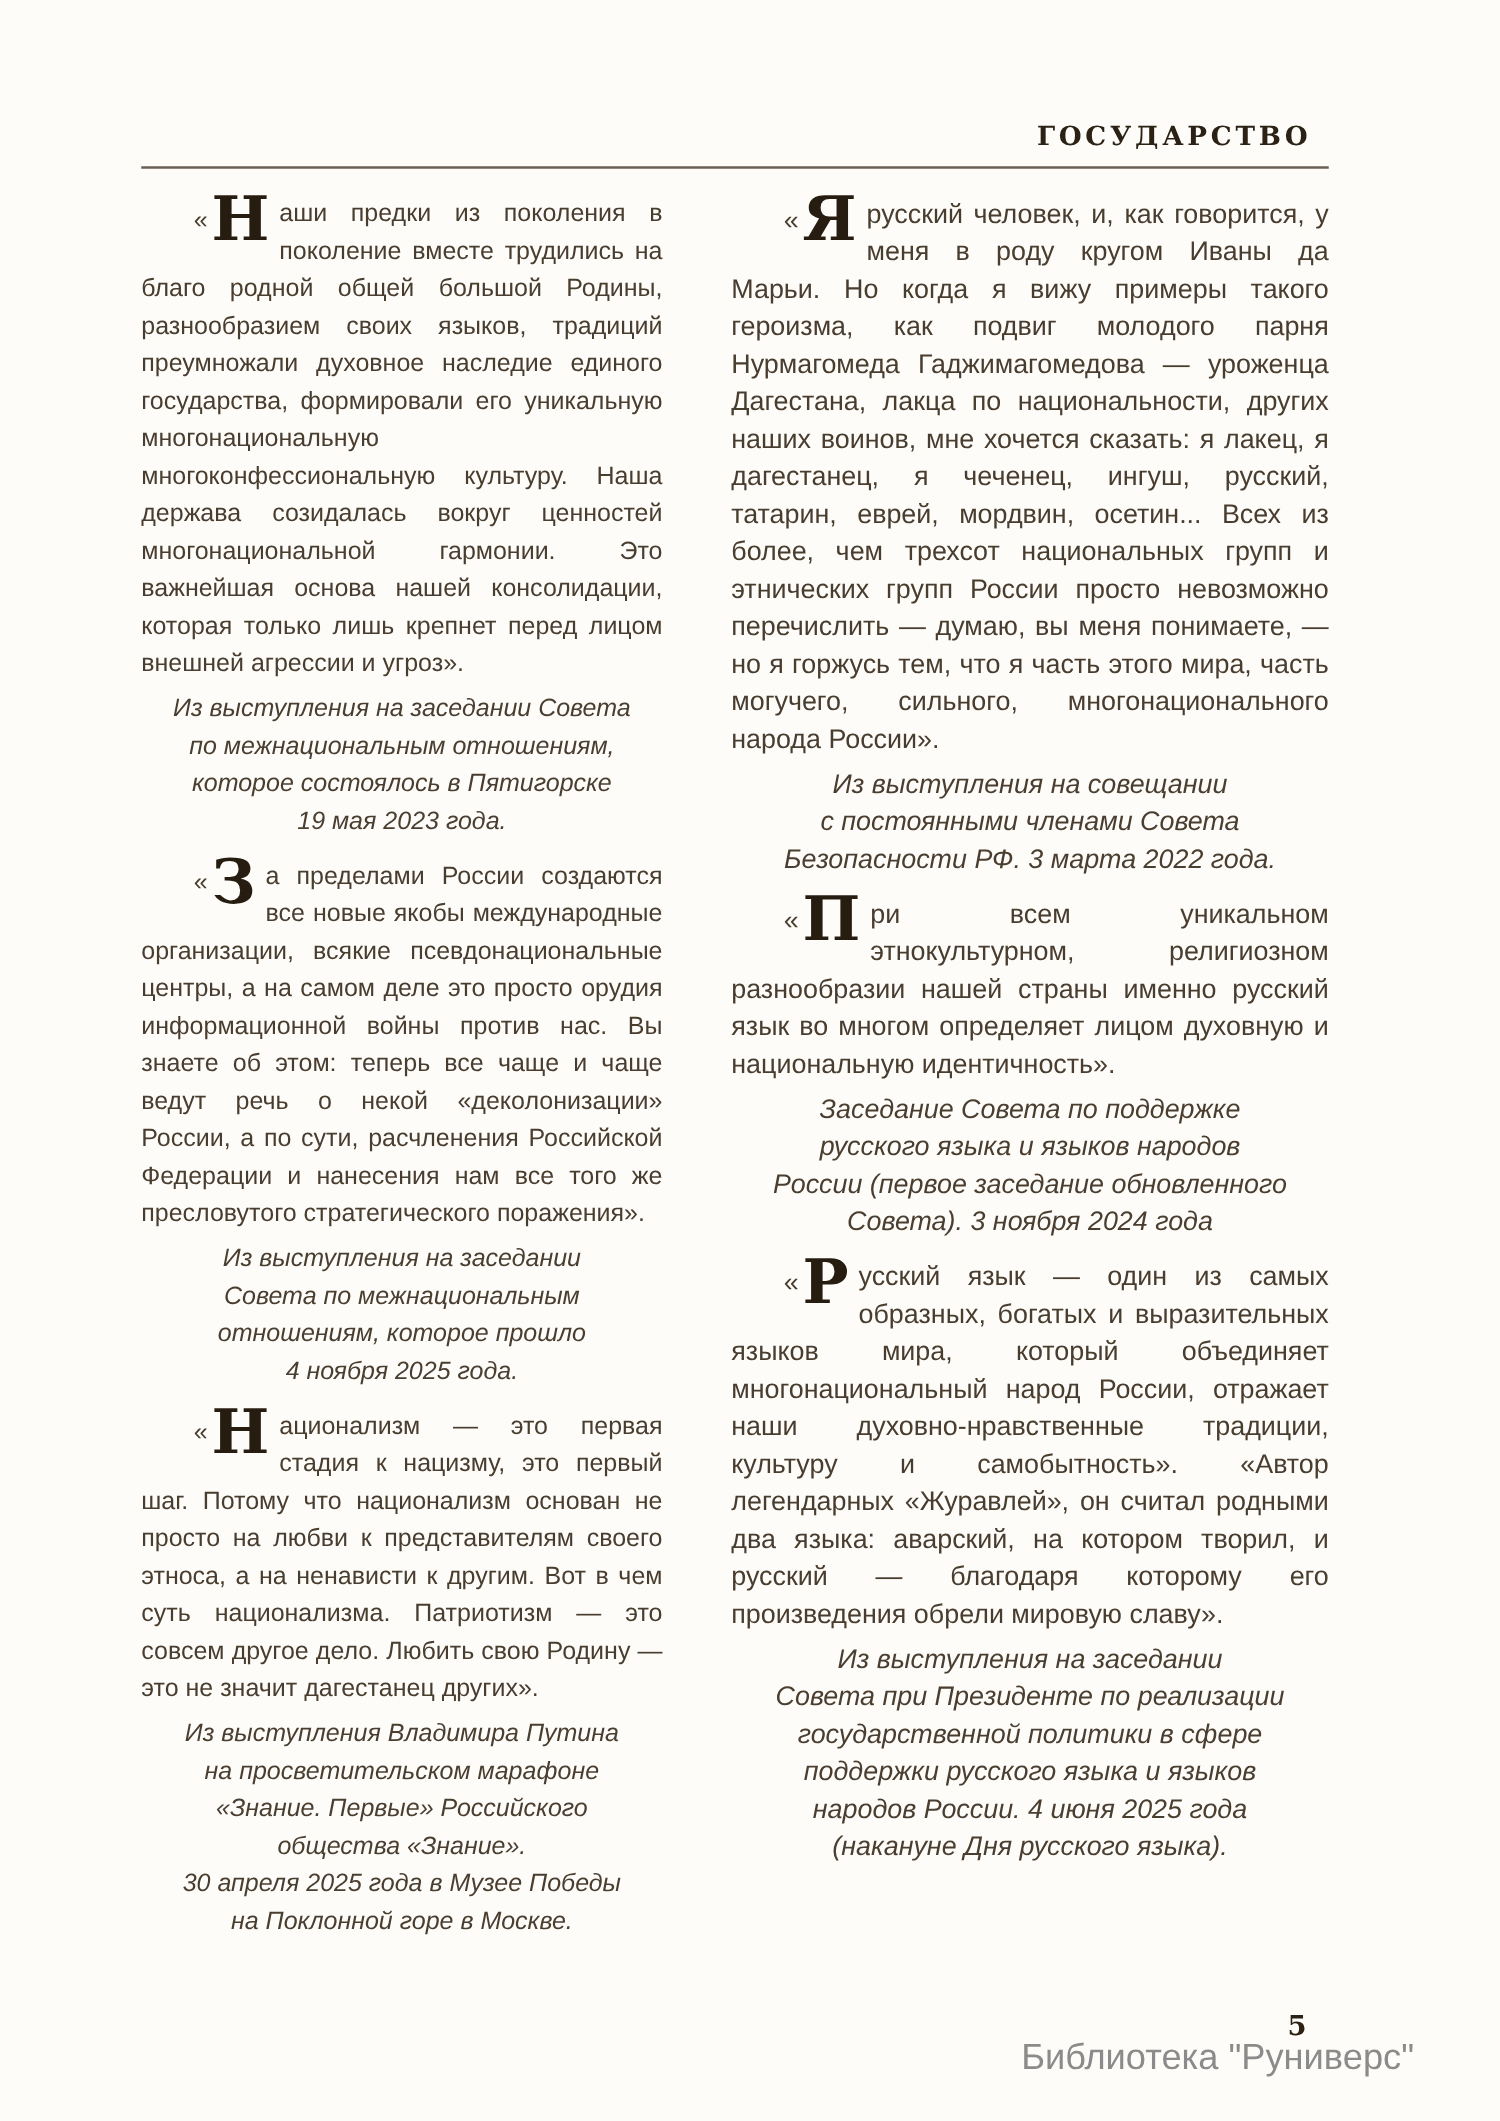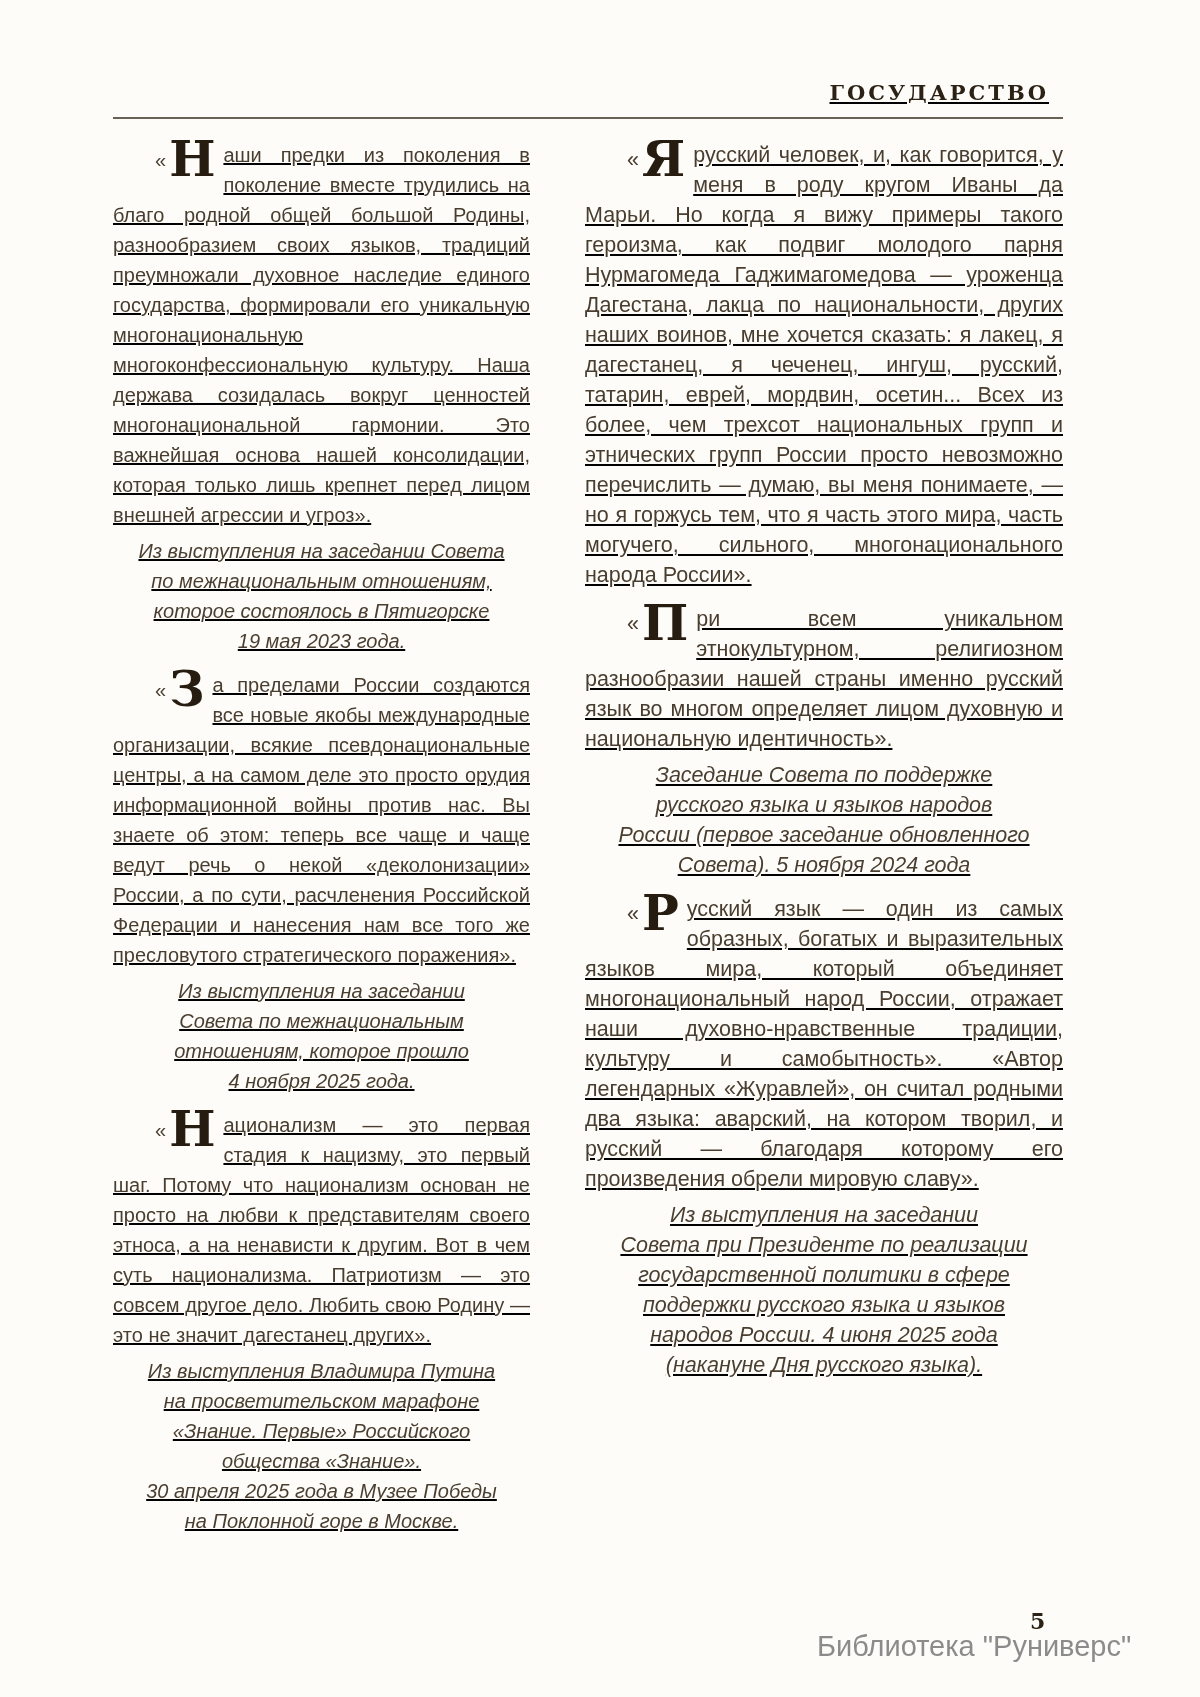--- a/index.html
+++ b/index.html
@@ -10,23 +10,22 @@
     width: 1200px;
     height: 1697px;
     background: #fdfcf9;
     font-family: "Liberation Sans", sans-serif;
     overflow: hidden;
   }
 
   .content {
     position: absolute;
     left: 113px;
-    top: 0;
+    top: 16px;
     width: 950px;
-    text-decoration: underline;
   }
 
   .header-title {
     display: block;
     margin-top: 80px;
     padding-right: 14px;
     text-align: right;
     font-family: "DejaVu Serif", serif;
     font-weight: bold;
     font-size: 21px;
@@ -146,29 +145,32 @@
 на Поклонной горе в Москве.</p>
 
       </div>
 
       <div class="col col-right">
 
         <p class="quote"><span class="lead">
               <span class="oq">«</span>
               <span class="dc">Я</span>
             </span><span>русский человек, и, как говорится, у меня в роду кругом Иваны да Марьи. Но когда я вижу примеры такого героизма, как подвиг молодого парня Нурмагомеда Гаджимагомедова — уроженца Дагестана, лакца по национальности, других наших воинов, мне хочется сказать: я лакец, я дагестанец, я чеченец, ингуш, русский, татарин, еврей, мордвин, осетин... Всех из более, чем трехсот национальных групп и этнических групп России просто невозможно перечислить — думаю, вы меня понимаете, — но я горжусь тем, что я часть этого мира, часть могучего, сильного, многонационального народа России».</span></p>
+        <p class="attribution">Из выступления на совещании
+с постоянными членами Совета
+Безопасности РФ. 3 марта 2022 года.</p>
 
         <p class="quote"><span class="lead">
               <span class="oq">«</span>
               <span class="dc">П</span>
             </span><span>ри всем уникальном этнокультурном, религиозном разнообразии нашей страны именно русский язык во многом определяет лицом духовную и национальную идентичность».</span></p>
         <p class="attribution">Заседание Совета по поддержке
 русского языка и языков народов
 России (первое заседание обновленного
-Совета). 5 ноября 2024 года</p>
+Совета). 3 ноября 2024 года</p>
 
         <p class="quote"><span class="lead">
               <span class="oq">«</span>
               <span class="dc">Р</span>
             </span><span>усский язык — один из самых образных, богатых и выразительных языков мира, который объединяет многонациональный народ России, отражает наши духовно-нравственные традиции, культуру и самобытность». «Автор легендарных «Журавлей», он считал родными два языка: аварский, на котором творил, и русский — благодаря которому его произведения обрели мировую славу».</span></p>
         <p class="attribution">Из выступления на заседании
 Совета при Президенте по реализации
 государственной политики в сфере
 поддержки русского языка и языков
 народов России. 4 июня 2025 года

